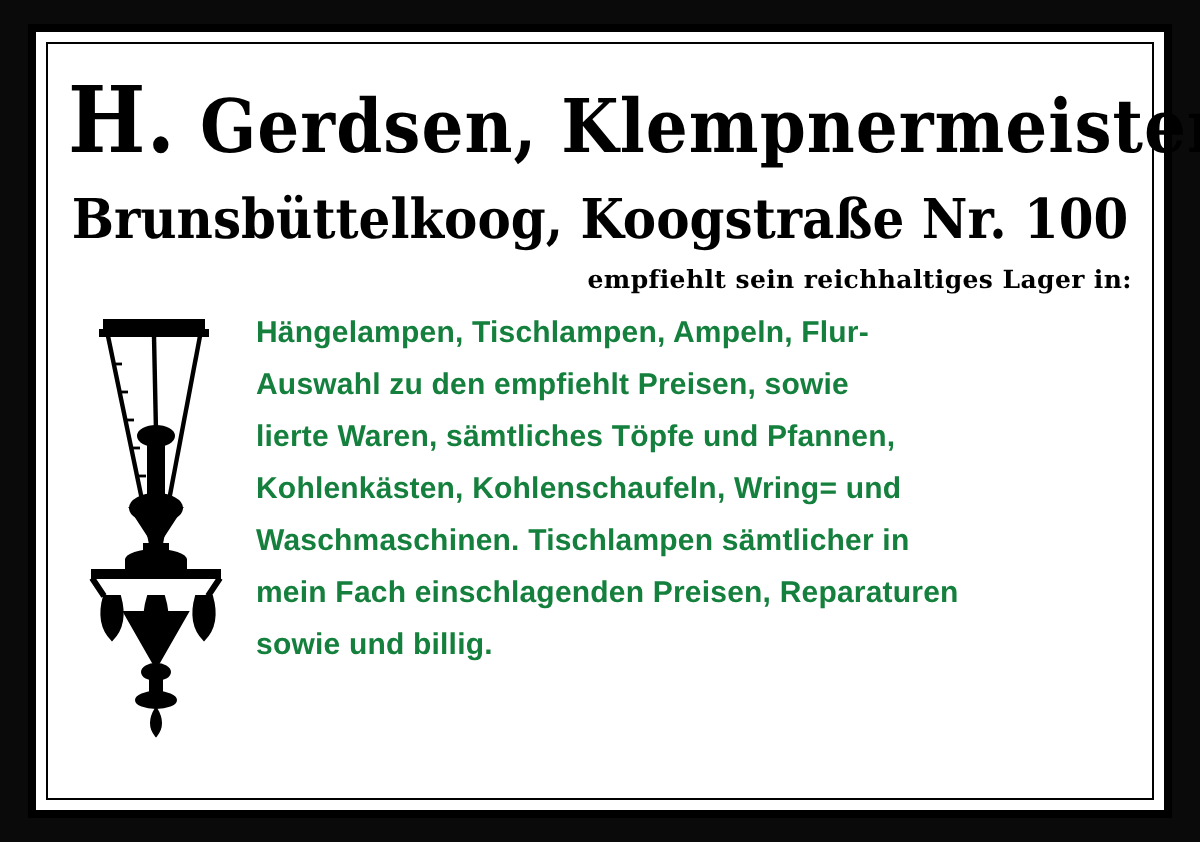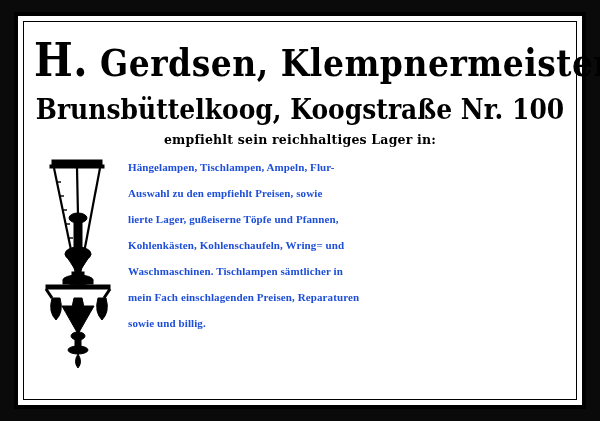--- a/index.html
+++ b/index.html
@@ -77,21 +77,21 @@
     font-size: 25px;
     line-height: 1.05;
     color: #000;
     white-space: nowrap;
     margin-top: 17px;
     transform: scaleY(1.1);
     transform-origin: top center;
   }
 
   .tagline {
-    text-align: center;
+    text-align: right;
     font-family: "DejaVu Serif", serif;
     font-weight: 700;
     font-size: 12.5px;
     line-height: 1.1;
     color: #000;
     margin-top: 11px;
     letter-spacing: 0.2px;
   }
 
   
@@ -107,25 +107,25 @@
     top: 2px;
     width: 100px;
     height: 215px;
   }
 
   .bodytext {
     position: absolute;
     left: 94px;
     top: 0;
     right: 0;
-    font-family: Liberation Serif, serif;
-    font-weight: 700;
-    font-size: 11px;
+    font-family: Liberation Sans, sans-serif;
+    font-weight: 700;
+    font-size: 15px;
     line-height: 26px;
-    color: #1d4ed8;
+    color: #15803d;
     text-align: justify;
     letter-spacing: 0.1px;
   }
   .bodytext .line {
     display: block;
     white-space: nowrap;
   }
   .bodytext .line.last {
     display: block;
   }
@@ -190,21 +190,21 @@
                 <ellipse cx="42" cy="194" rx="10" ry="4"></ellipse>
 
                 <path d="M42 198 q-5 8 0 14 q5 -6 0 -14 z"></path>
               </g>
             </svg>
           </div>
 
           <div class="bodytext">
             <span class="line">Hängelampen, Tischlampen, Ampeln, Flur-</span>
             <span class="line">Auswahl zu den empfiehlt Preisen, sowie</span>
-            <span class="line">lierte Lager, gußeiserne Töpfe und Pfannen,</span>
+            <span class="line">lierte Waren, sämtliches Töpfe und Pfannen,</span>
             <span class="line">Kohlenkästen, Kohlenschaufeln, Wring= und</span>
             <span class="line">Waschmaschinen. Tischlampen sämtlicher in</span>
             <span class="line">mein Fach einschlagenden Preisen, Reparaturen</span>
             <span class="line last">sowie und billig.</span>
           </div>
 
         </div>
 
       </div>
     </div>

